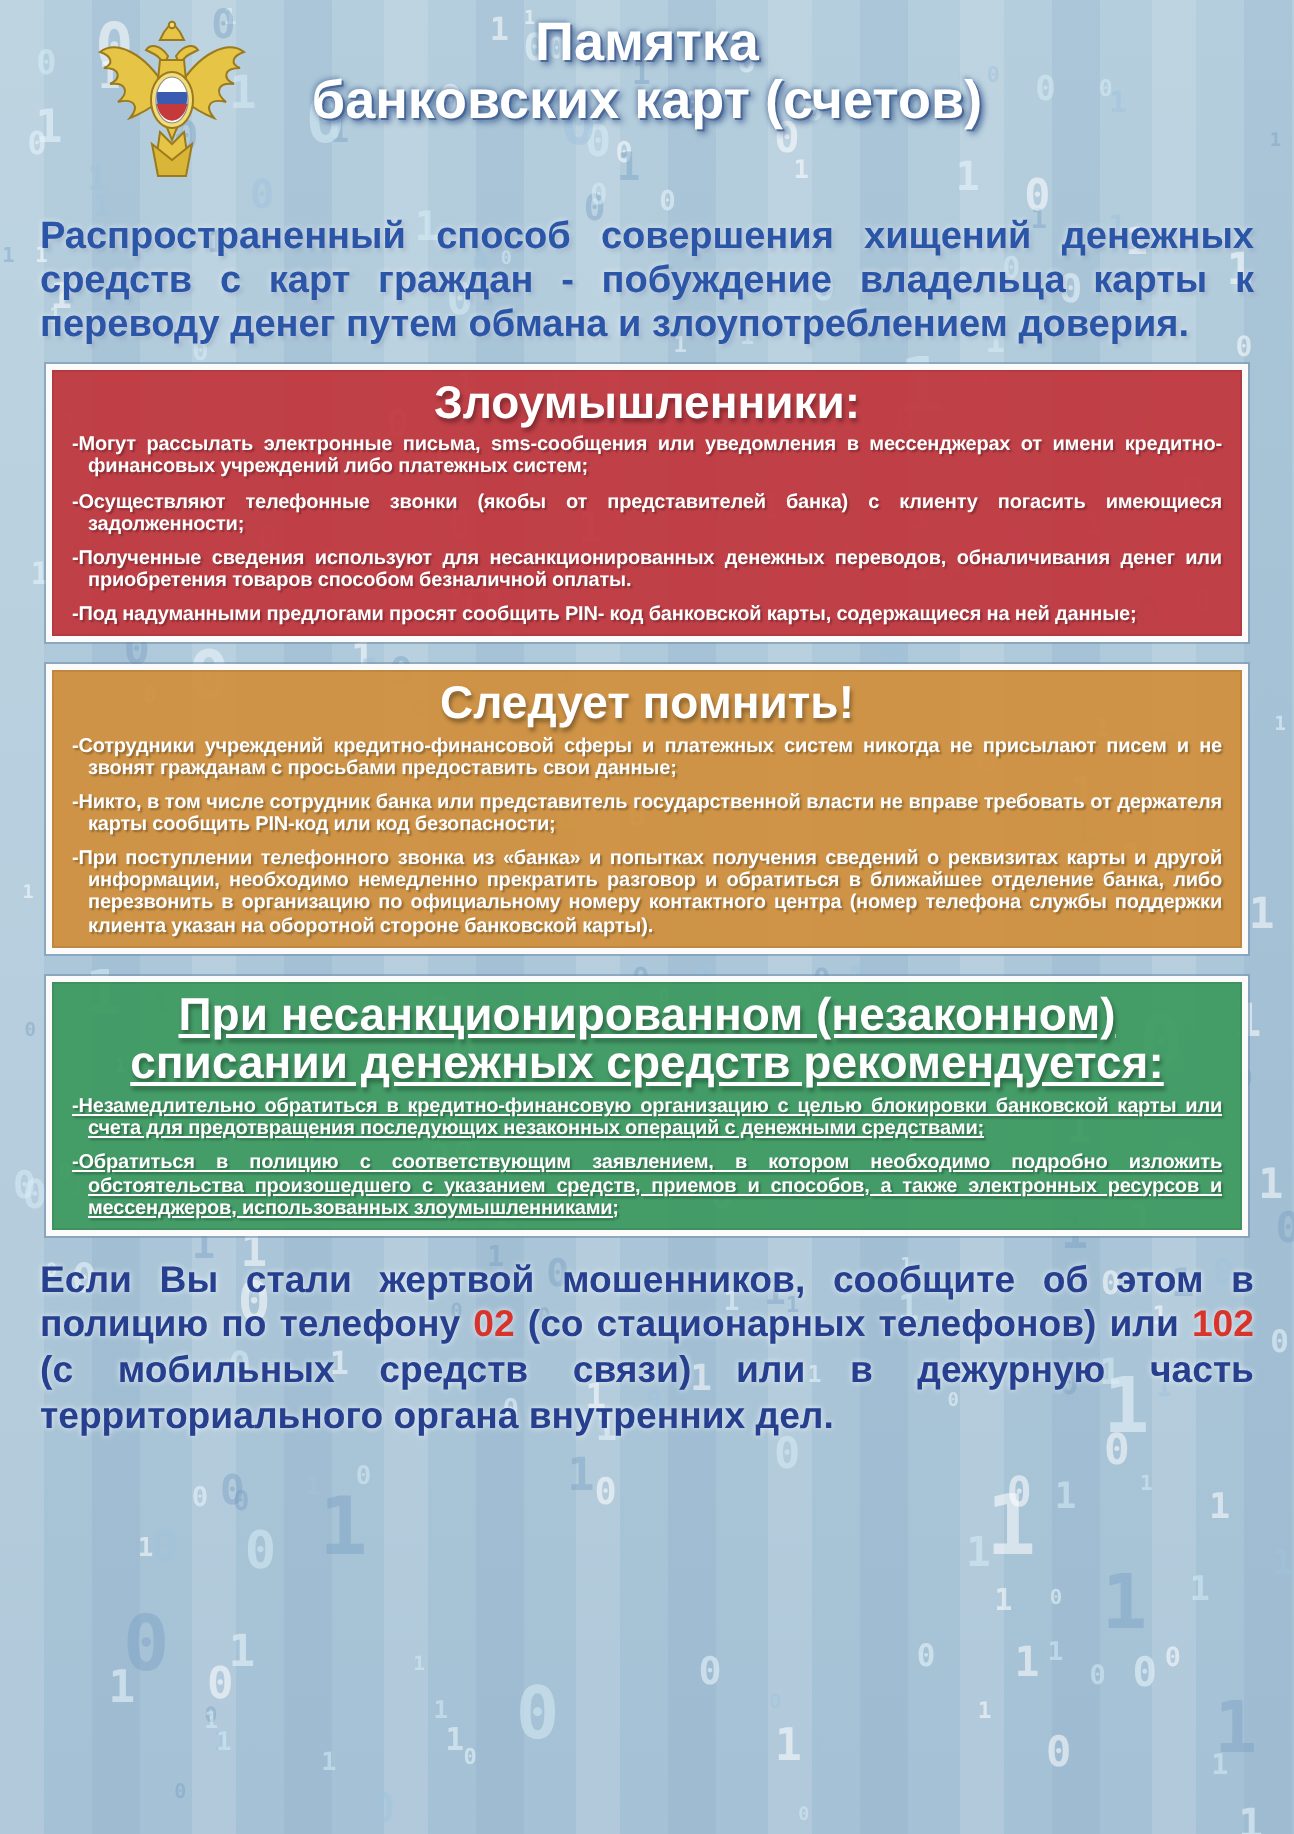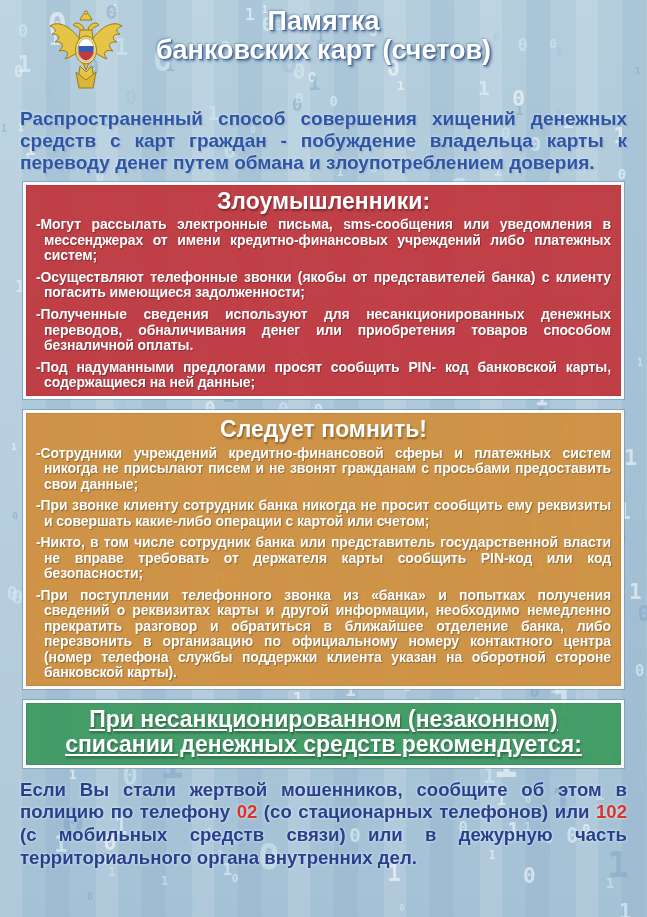--- a/index.html
+++ b/index.html
@@ -22,21 +22,21 @@
 
   
   .intro{margin:5px 20px 8px;color:#2b55a7;font-weight:bold;font-size:19px;line-height:1.15;
     text-align:justify;text-shadow:0 0 3px rgba(255,255,255,.75), 1px 1px 2px rgba(40,70,130,.35);}
 
   
   .panel{margin:0 23px 11px;border:3px solid #fbfbfb;box-shadow:0 0 0 1px rgba(110,140,170,.55), inset 0 0 0 1px rgba(0,0,0,.07);
     padding:3px 10px 4px;color:#fff;}
   .panel h2{margin:1px 0 4px;text-align:center;font-size:23px;line-height:1.08;font-weight:bold;
     text-shadow:1px 2px 2px rgba(0,0,0,.35);}
-  .panel p{margin:0 0 6px;font-size:14px;line-height:1.11;font-weight:bold;text-align:justify;
+  .panel p{margin:0 0 6px;font-size:10px;line-height:1.11;font-weight:bold;text-align:justify;
     padding-left:8px;text-indent:-8px;letter-spacing:-0.1px;text-shadow:1px 1px 1px rgba(0,0,0,.3);}
   .panel p:last-child{margin-bottom:1px;}
   .panel.red{background:rgba(193,56,63,.95);}
   .panel.orange{background:rgba(208,144,62,.95);}
   .panel.green{background:rgba(62,154,97,.95);text-decoration:underline;}
   .panel.green h2{font-size:23px;}
 
   
   .footer{margin:3px 20px 0;color:#26408f;font-weight:bold;font-size:18.6px;line-height:1.22;text-align:justify;
     text-shadow:0 0 3px rgba(255,255,255,.8);}
@@ -387,24 +387,25 @@
     <h2>Злоумышленники:</h2>
     <p>-Могут рассылать электронные письма, sms-сообщения или уведомления в мессенджерах от имени кредитно-финансовых учреждений либо платежных систем;</p>
     <p>-Осуществляют телефонные звонки (якобы от представителей банка) с клиенту погасить имеющиеся задолженности;</p>
     <p>-Полученные сведения используют для несанкционированных денежных переводов, обналичивания денег или приобретения товаров способом безналичной оплаты.</p>
     <p>-Под надуманными предлогами просят сообщить PIN- код банковской карты, содержащиеся на ней данные;</p>
   </section>
 
   <section class="panel orange">
     <h2>Следует помнить!</h2>
     <p>-Сотрудники учреждений кредитно-финансовой сферы и платежных систем никогда не присылают писем и не звонят гражданам с просьбами предоставить свои данные;</p>
-    <p>-При звонке клиенту сотрудник банка никогда не просит сообщить ему реквизиты и совершать какие-либо операции с картой или счетом;</p>
     <p>-Никто, в том числе сотрудник банка или представитель государственной власти не вправе требовать от держателя карты сообщить PIN-код или код безопасности;</p>
     <p>-При поступлении телефонного звонка из «банка» и попытках получения сведений о реквизитах карты и другой информации, необходимо немедленно прекратить разговор и обратиться в ближайшее отделение банка, либо перезвонить в организацию по официальному номеру контактного центра (номер телефона службы поддержки клиента указан на оборотной стороне банковской карты).</p>
   </section>
 
   <section class="panel green">
     <h2>При несанкционированном (незаконном) списании денежных средств рекомендуется:</h2>
+    <p>-Незамедлительно обратиться в кредитно-финансовую организацию с целью блокировки банковской карты или счета для предотвращения последующих незаконных операций с денежными средствами;</p>
+    <p>-Обратиться в полицию с соответствующим заявлением, в котором необходимо подробно изложить обстоятельства произошедшего с указанием средств, приемов и способов, а также электронных ресурсов и мессенджеров, использованных злоумышленниками;</p>
   </section>
 
   <p class="footer"><span>Если Вы стали жертвой мошенников, сообщите об этом  в полицию по телефону </span><span class="phone">02</span><span> (со стационарных телефонов) или </span><span class="phone">102</span><span> (с мобильных средств связи) или в дежурную часть территориального органа внутренних дел.</span></p>
 
 </div>
 
 </body></html>

